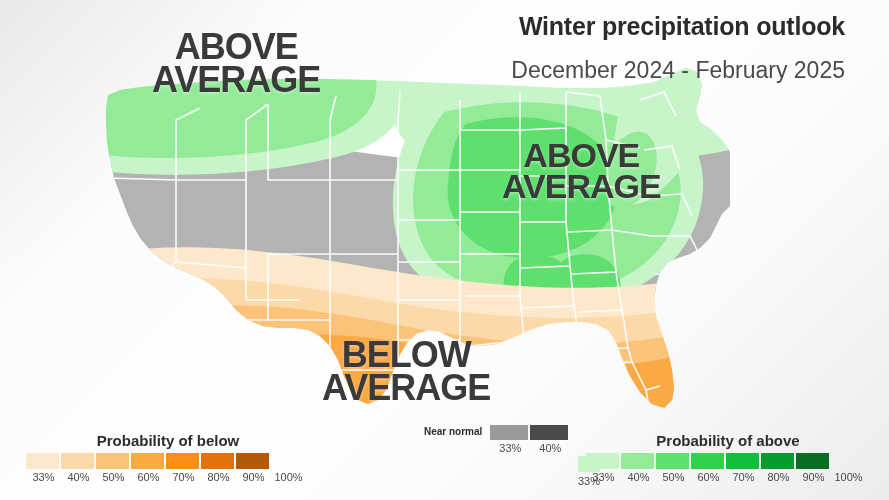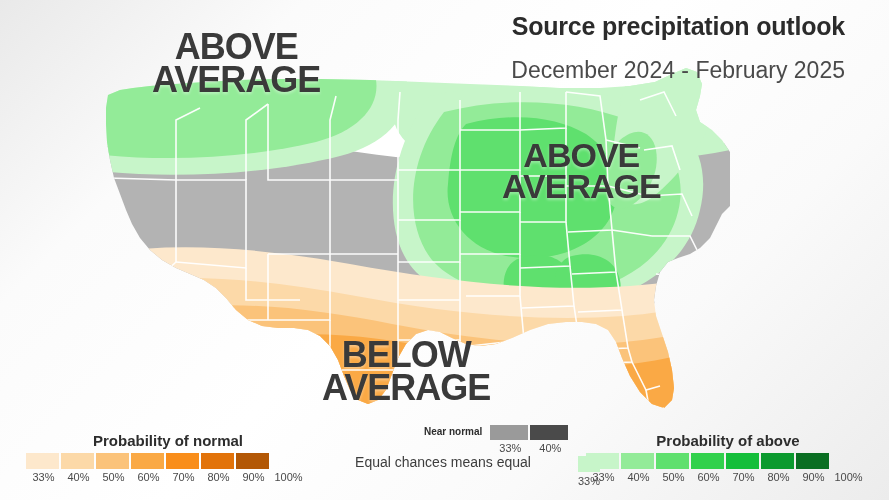--- a/index.html
+++ b/index.html
@@ -217,26 +217,26 @@
       <span>ABOVE</span>
       <span class="l2">AVERAGE</span>
     </div>
     <div class="maplabel" id="lbl-s">
       <span>BELOW</span>
       <span class="l2">AVERAGE</span>
     </div>
   </div>
 
   <div class="header">
-    <div class="title">Source precipitation outlook</div>
+    <div class="title">Winter precipitation outlook</div>
     <div class="subtitle">December 2024 - February 2025</div>
   </div>
 
   <div class="legend" id="legend-below">
-    <div class="legend-title">Probability of normal</div>
+    <div class="legend-title">Probability of below</div>
     <div class="swatches" id="below-swatches">
         <div class="swatch" style="background: rgb(253, 232, 204);"></div>
         <div class="swatch" style="background: rgb(252, 217, 168);"></div>
         <div class="swatch" style="background: rgb(251, 195, 122);"></div>
         <div class="swatch" style="background: rgb(250, 169, 69);"></div>
         <div class="swatch" style="background: rgb(249, 142, 27);"></div>
         <div class="swatch" style="background: rgb(226, 115, 10);"></div>
         <div class="swatch" style="background: rgb(179, 88, 6);"></div>
       </div>
     <div class="ticks" id="below-ticks">
@@ -259,21 +259,20 @@
           <div class="nn-box" style="background: rgb(74, 74, 74);"></div>
         </div>
       <div class="nn-ticks" id="nn-ticks">
           <div class="nn-tick">33%</div>
           <div class="nn-tick">40%</div>
         </div>
     </div>
   </div>
 
   <div id="equal-note">
-    <div>Equal chances means equal</div>
   </div>
   <div id="equal-chip">
     <div class="ec-box" id="ec-box" style="background: rgb(199, 245, 201);"></div>
     <div class="ec-tick">33%</div>
   </div>
 
   <div class="legend" id="legend-above">
     <div class="legend-title">Probability of above</div>
     <div class="swatches" id="above-swatches">
         <div class="swatch" style="background: rgb(199, 245, 201);"></div>

